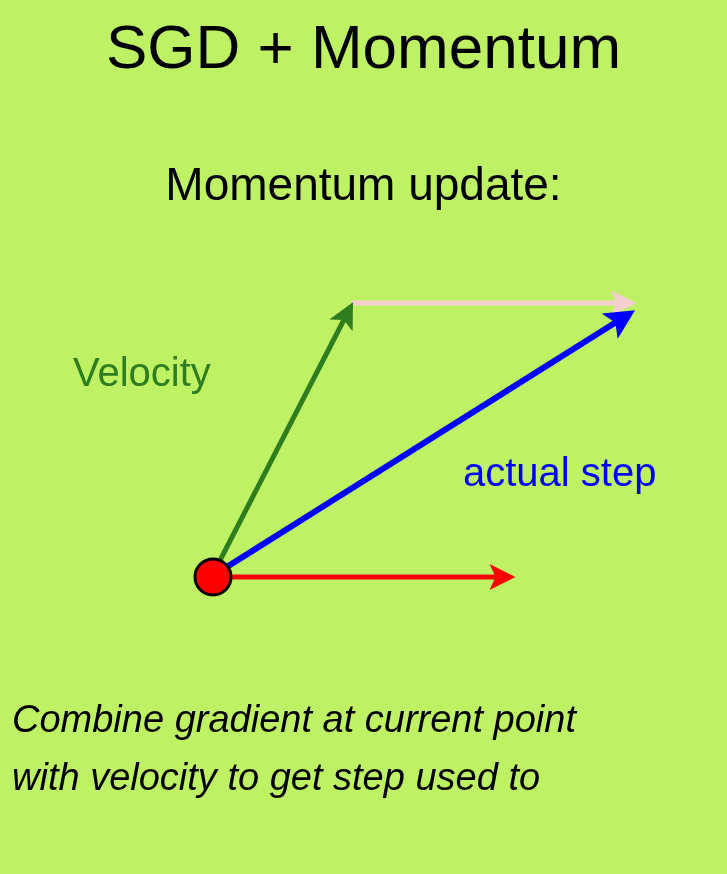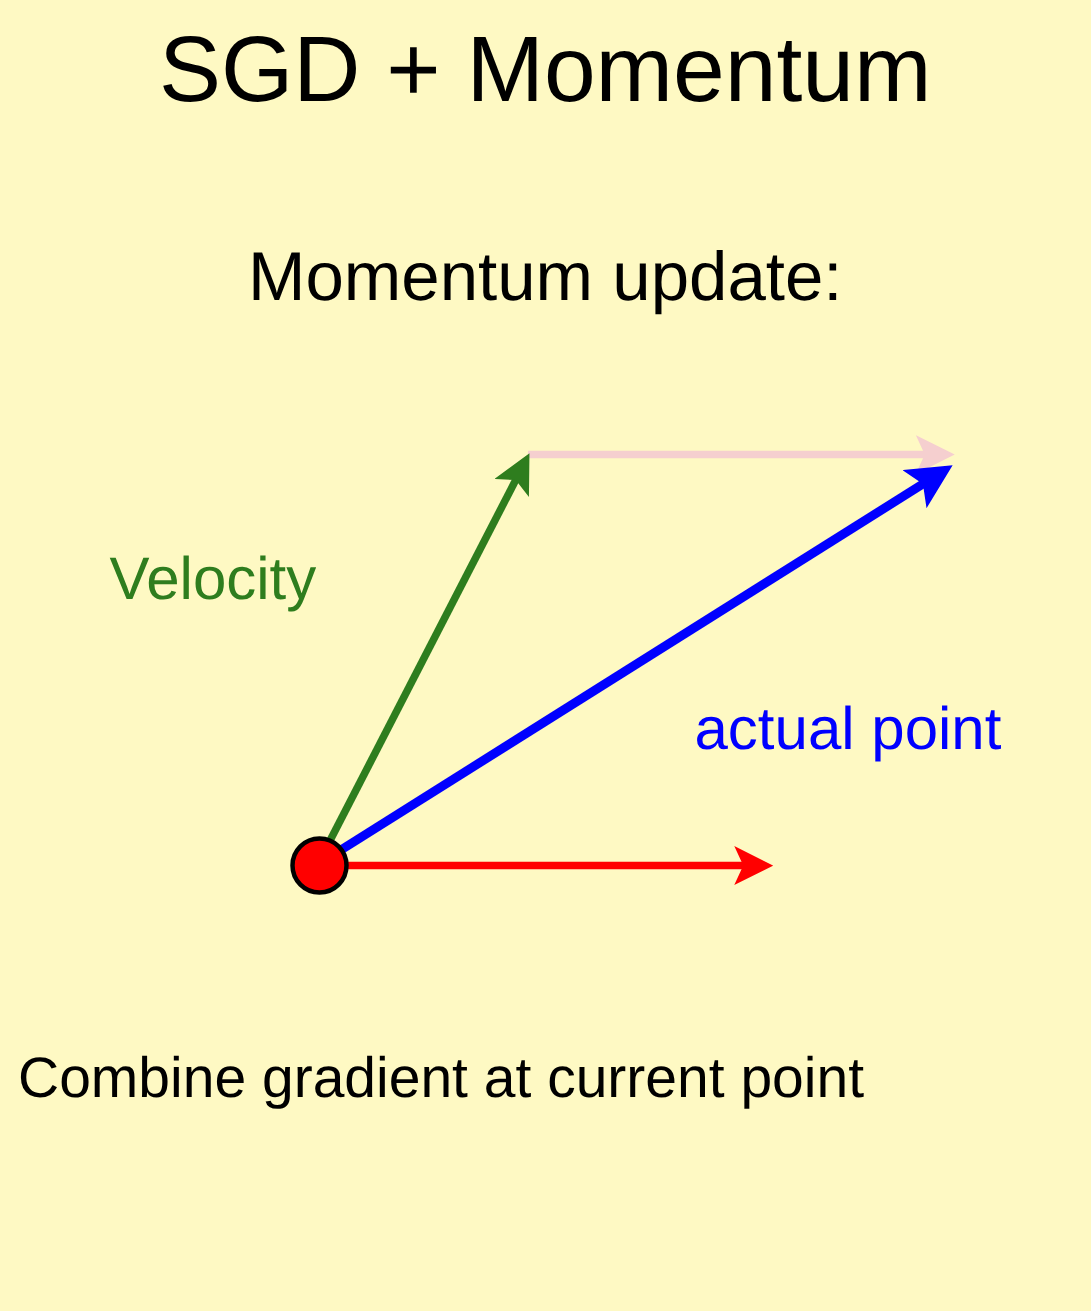--- a/index.html
+++ b/index.html
@@ -12,21 +12,21 @@
     height: 874px;
     overflow: hidden;
     font-family: "Liberation Sans", sans-serif;
     color: #000000;
     position: relative;
   }
   .slide {
     position: relative;
     width: 727px;
     height: 874px;
-    background: #fef9c3;
+    background: #bef264;
   }
   .slide-title {
     position: absolute;
     left: 0;
     top: 8px;
     width: 727px;
     text-align: center;
     font-size: 62px;
     line-height: 78px;
     font-weight: 400;
@@ -55,21 +55,20 @@
   }
   .diagram svg {
     display: block;
   }
   .vec-label {
     position: absolute;
     font-size: 40px;
     line-height: 48px;
     font-weight: 400;
     white-space: nowrap;
-    margin-top: 14px;
   }
   .label-velocity {
     left: 73px;
     top: 348px;
     color: #2E7D1E;
   }
   .label-actual-step {
     left: 463px;
     top: 448px;
     color: #0000FF;
@@ -86,20 +85,21 @@
     top: 690px;
     width: 710px;
     font-size: 38px;
     line-height: 58px;
     font-weight: 400;
     color: #000000;
   }
   .body-line {
     display: block;
     white-space: nowrap;
+    font-style: italic;
   }
 </style>
 </head>
 <body>
 
 <div class="slide">
 
   <div class="slide-title">SGD + Momentum</div>
 
   <div class="slide-subtitle">Momentum update:</div>
@@ -129,20 +129,21 @@
       <line x1="214" y1="575" x2="629" y2="314" stroke="#0000FF" stroke-width="6" marker-end="url(#head-blue)"></line>
 
       <line x1="213" y1="577" x2="509" y2="577" stroke="#FF0000" stroke-width="5" marker-end="url(#head-red)"></line>
 
       <circle cx="213" cy="577" r="18" fill="#FF0000" stroke="#000000" stroke-width="3"></circle>
     </svg>
   </div>
 
   <div class="vec-label label-velocity">Velocity</div>
 
-  <div class="vec-label label-actual-step">actual point</div>
+  <div class="vec-label label-actual-step">actual step</div>
 
 
   <div class="body-text">
     <span class="body-line">Combine gradient at current point</span>
+    <span class="body-line">with velocity to get step used to</span>
   </div>
 
 </div>
 
 </body></html>

